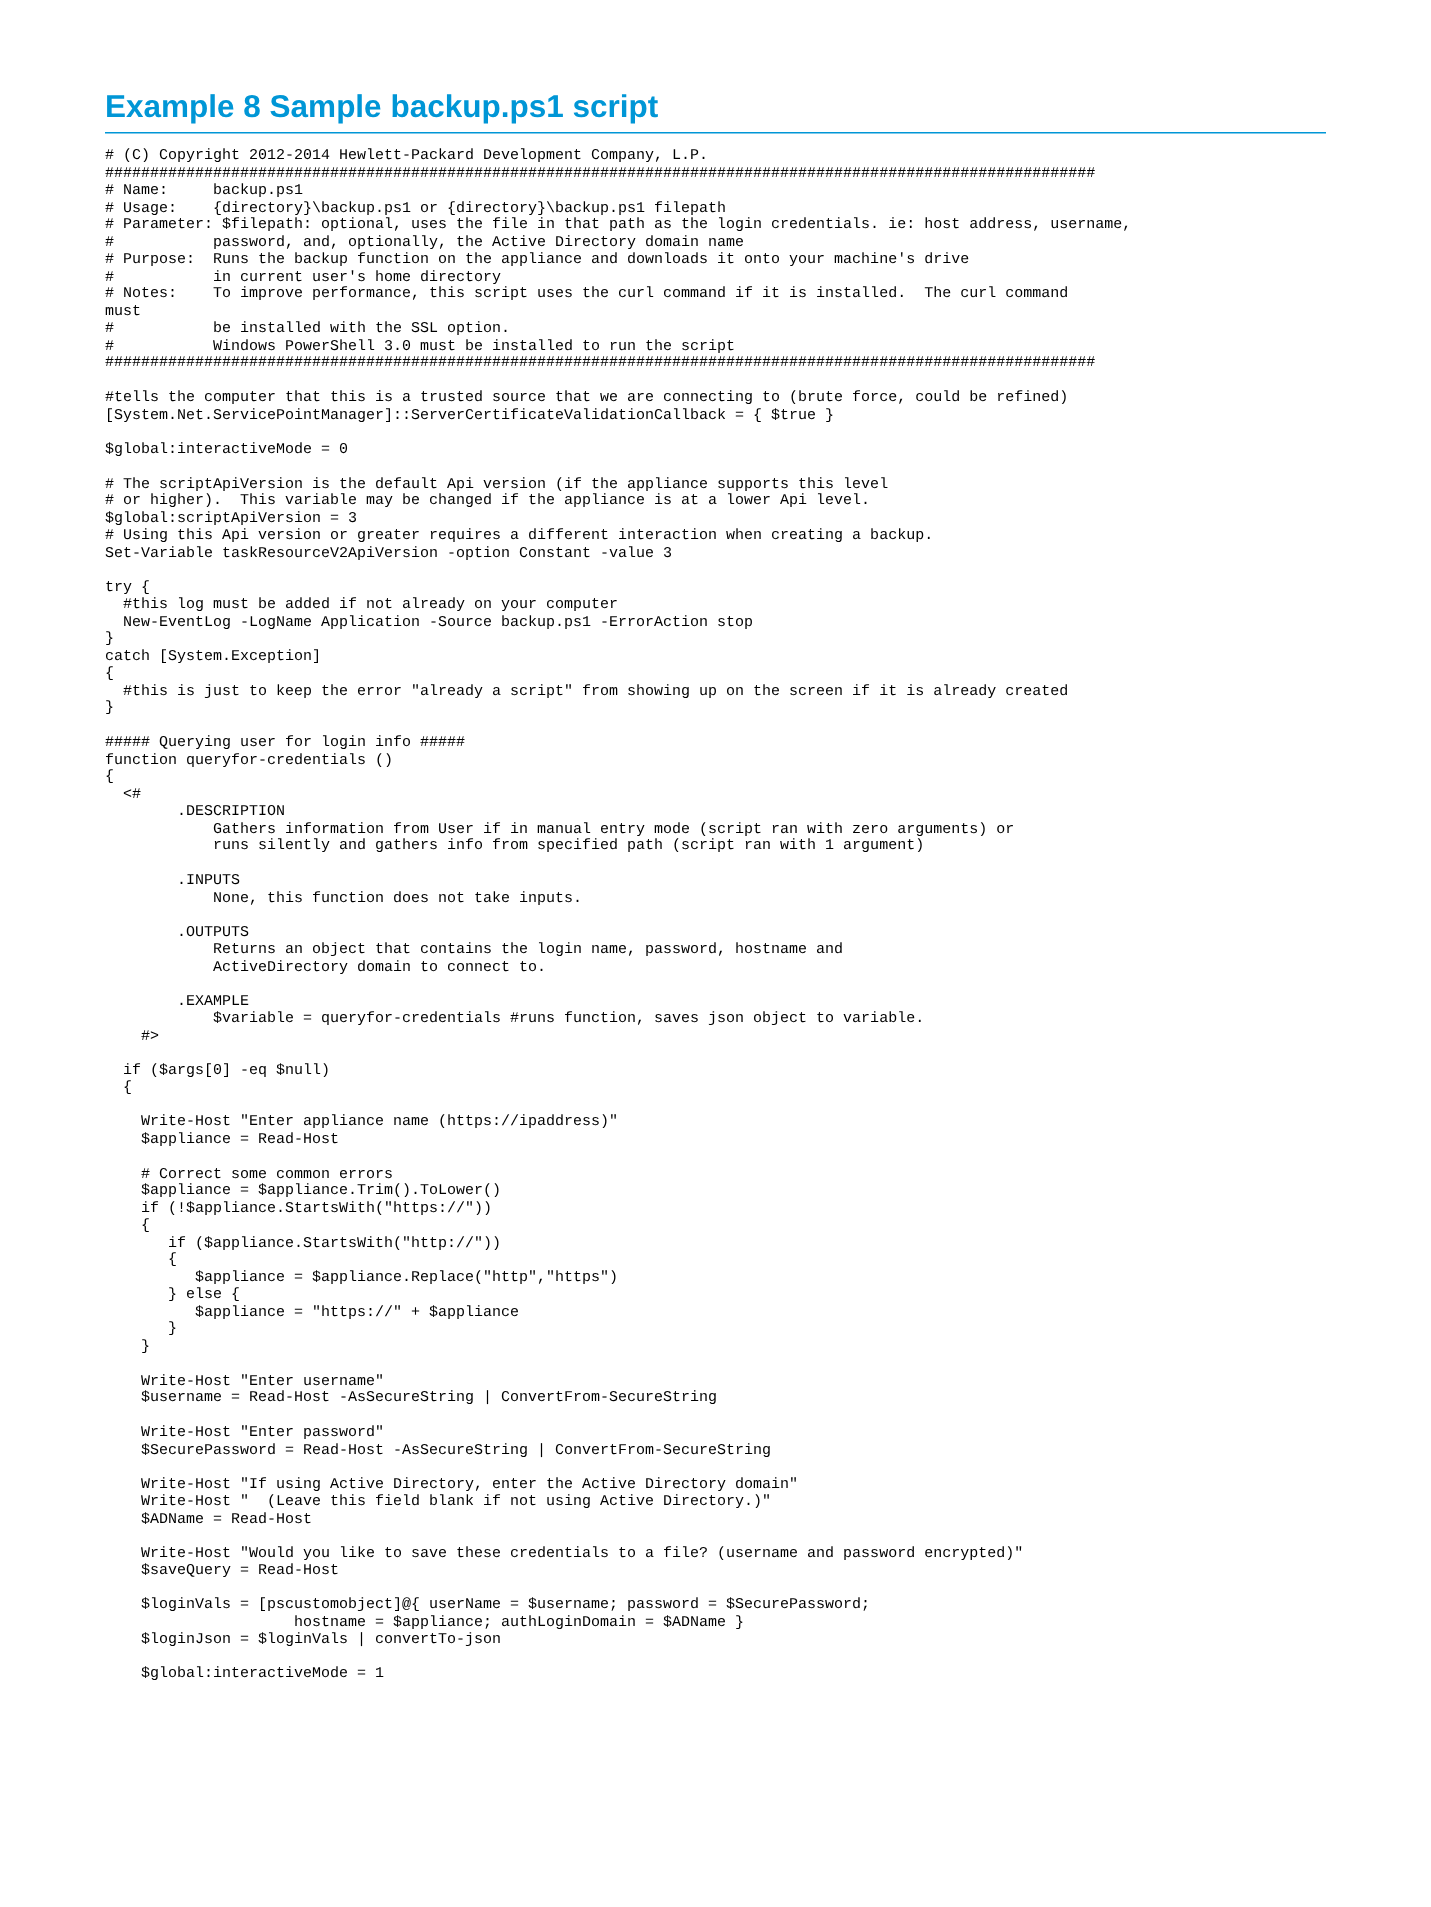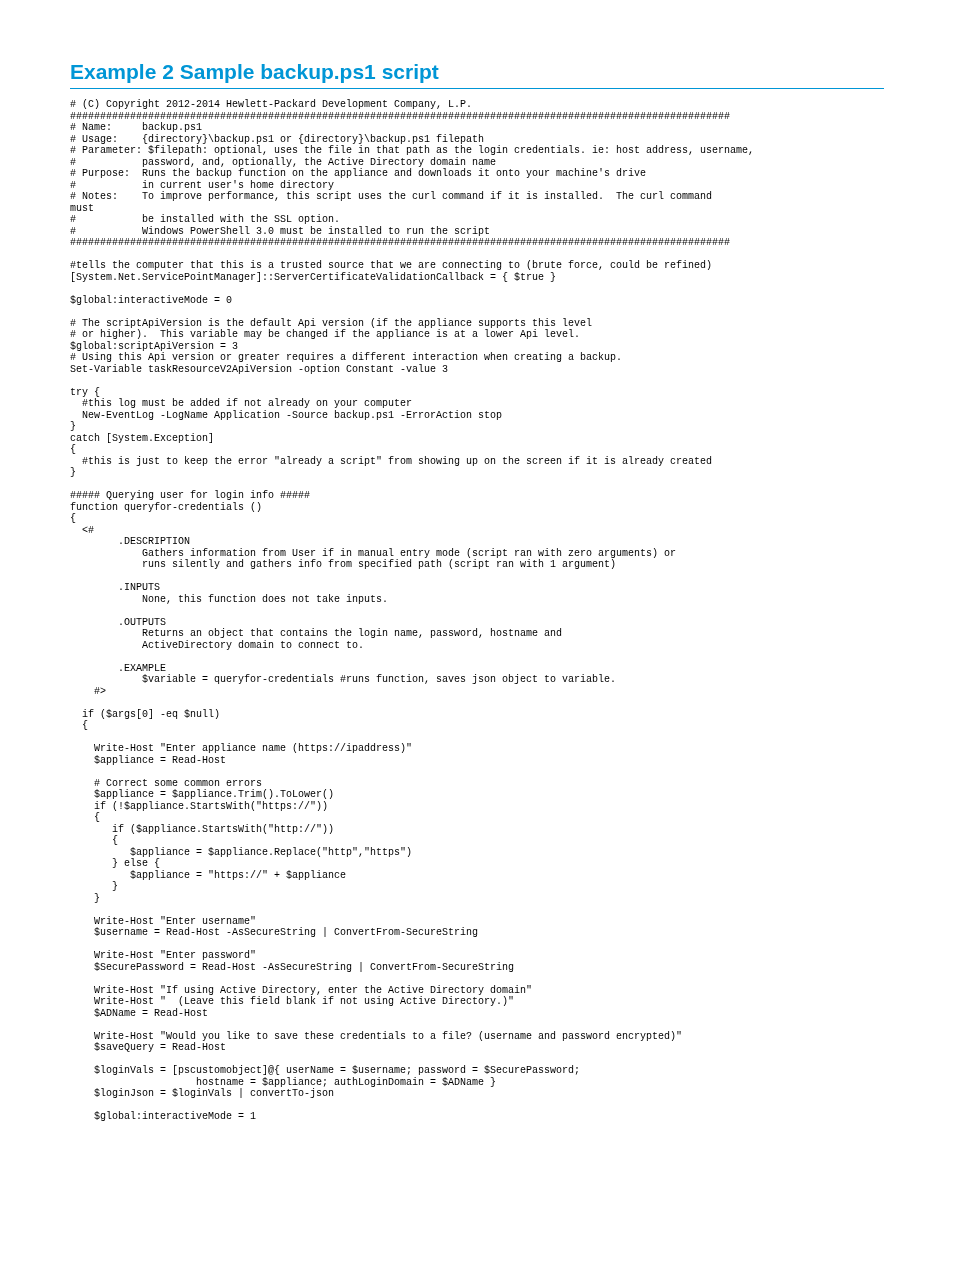--- a/index.html
+++ b/index.html
@@ -25,21 +25,21 @@
     font-size: 10px;
     line-height: 1.15;
     white-space: pre;
     margin: 10px 0 0 0;
     color: #000;
   }
 </style>
 </head>
 <body>
 
-<h2 class="section-title">Example 2 Sample backup.ps1 script</h2>
+<h2 class="section-title">Example 8 Sample backup.ps1 script</h2>
 
 <pre class="code-block"># (C) Copyright 2012-2014 Hewlett-Packard Development Company, L.P.
 ##############################################################################################################
 # Name:     backup.ps1
 # Usage:    {directory}\backup.ps1 or {directory}\backup.ps1 filepath
 # Parameter: $filepath: optional, uses the file in that path as the login credentials. ie: host address, username,
 #           password, and, optionally, the Active Directory domain name
 # Purpose:  Runs the backup function on the appliance and downloads it onto your machine's drive
 #           in current user's home directory
 # Notes:    To improve performance, this script uses the curl command if it is installed.  The curl command

